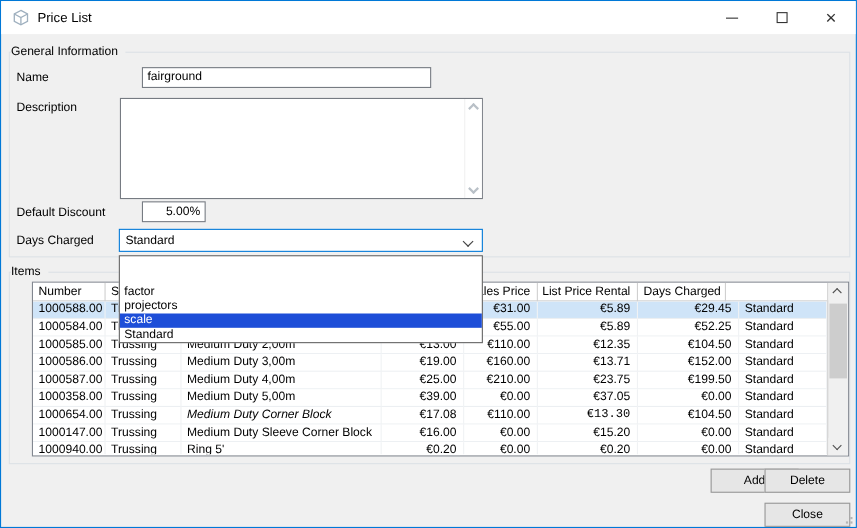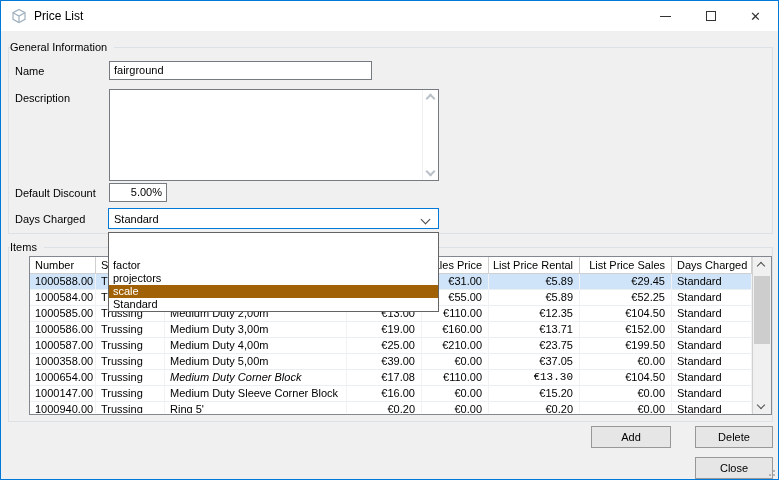--- a/index.html
+++ b/index.html
@@ -20,34 +20,34 @@
   .glyph-close { font-size:13px; line-height:13px; color:#333; }
 
   
   .groupbox { position:absolute; border:1px solid #dce1e6; }
   .groupbox-label { position:absolute; top:-7px; left:1px; background:#f0f0f0; padding-right:7px; font-size:11px; color:#000; }
   #gb-general { left:7px; top:46px; width:765px; height:187px; }
   #gb-items   { left:7px; top:246px; width:765px; height:175px; }
 
   .field-label { position:absolute; font-size:11px; color:#000; }
 
-  .textbox { position:absolute; background:#fff; border:1px solid #767b82; font-size:11px; padding:2px 4px; color:#000; }
+  .textbox { position:absolute; background:#fff; border:1px solid #767b82; font-size:11px; padding:2px 4px; color:#000;margin-left:20px; }
   .ta-wrap { position:absolute; background:#fff; border:1px solid #767b82; }
   .ta-scroll { position:absolute; right:0; top:0; width:16px; height:100%; background:#fff; border-left:1px solid #f0f0f0; }
   .chev { position:absolute; left:4px; width:7px; height:7px; border:solid #b9c0c7; border-width:0 2px 2px 0; }
   .chev.up { top:5px; transform:rotate(-135deg); }
   .chev.dn { bottom:5px; transform:rotate(45deg); }
 
   .combobox { position:absolute; background:#fff; border:1px solid #0078d7; display:flex; align-items:center; padding-left:5px; }
   .combo-chev { position:absolute; right:9px; top:7px; width:7px; height:7px; border:solid #444; border-width:0 1px 1px 0; transform:rotate(45deg); }
 
   
   .popup { position:absolute; left:107px; top:231px; width:331px; height:80px; background:#fff; border:1px solid #646464; z-index:50; }
   .popup-option { height:13px; line-height:13px; padding-left:4px; font-size:11px; color:#000; overflow:hidden; }
-  .popup-option.selected { background:#a16207; color:#fff; }
+  .popup-option.selected { background:#1d4ed8; color:#fff; }
 
   
   .table { position:absolute; left:28px; top:255px; width:743px; height:159px; background:#fff; border:1px solid #828790; overflow:hidden; }
   .thead { position:absolute; left:0; top:0; width:722px; height:17px; background:#fff; display:flex; border-bottom:1px solid #d0d0d0; }
   .th { height:17px; line-height:16px; border-right:1px solid #d0d0d0; overflow:hidden; white-space:nowrap; }
   .tbody { position:absolute; left:0; top:17px; width:722px; height:139px; overflow:hidden; }
   .tr { display:flex; height:16px; border-bottom:1px solid #eceff2; background:#fff; }
   .tr.selected { background:#cfe4f8; }
   .td { height:16px; line-height:15px; border-right:1px solid #f0f2f4; overflow:hidden; white-space:nowrap; }
   .al { padding-left:5px; text-align:left; }
@@ -55,21 +55,21 @@
 
   .vscroll { position:absolute; right:0; top:0; width:19px; height:157px; background:#f0f0f0; border-left:1px solid #d0d0d0; }
   .sb-arrow { position:absolute; left:0; width:18px; height:16px; background:#f0f0f0; }
   .sb-arrow .chev2 { position:absolute; left:5px; width:6px; height:6px; border:solid #505050; border-width:0 1px 1px 0; }
   .sb-up { top:0; } .sb-up .chev2 { top:6px; transform:rotate(-135deg); }
   .sb-dn { bottom:0; } .sb-dn .chev2 { top:4px; transform:rotate(45deg); }
   .sb-thumb { position:absolute; left:1px; top:19px; width:16px; height:68px; background:#cdcdcd; }
 
   
   .push-btn { position:absolute; background:#e6e6e6; border:1px solid #989898; font-size:11px; display:flex; align-items:center; justify-content:center; color:#000; }
-  #btn-add   { left:590px; top:425px; width:80px; height:22px; }
+  #btn-add   { left:645px; top:425px; width:80px; height:22px; }
   #btn-delete{ left:694px; top:425px; width:78px; height:22px; }
   #btn-close { left:694px; top:456px; width:78px; height:22px; }
 
   .grip { position:absolute; right:3px; bottom:3px; width:10px; height:10px; }
   .grip i { position:absolute; width:2px; height:2px; background:#b5b5b5; }
 </style>
 </head>
 <body>
 
 <div class="window">
@@ -121,21 +121,20 @@
   </div>
 
   <div class="table">
     <div class="thead" id="thead">
         <div class="th al" style="width: 66px;">Number</div>
         <div class="th al" style="width: 69px;">Subgroup</div>
         <div class="th al" style="width: 182px;">Description</div>
         <div class="th ar" style="width: 75px;">Rental Price</div>
         <div class="th ar" style="width: 67px;">Sales Price</div>
         <div class="th ar" style="width: 91px;">List Price Rental</div>
-        <div class="th ar" style="width: 92px;">List Price Sales</div>
         <div class="th al" style="width: 80px;">Days Charged</div>
       </div>
     <div class="tbody" id="tbody">
         <div class="tr selected">
           <div class="td al" style="width: 66px;">1000588.00</div>
           <div class="td al" style="width: 69px;">Trussing</div>
           <div class="td al" style="width: 182px;"></div>
           <div class="td ar" style="width: 75px;"></div>
           <div class="td ar" style="width: 67px;">€31.00</div>
           <div class="td ar" style="width: 91px;">€5.89</div>

